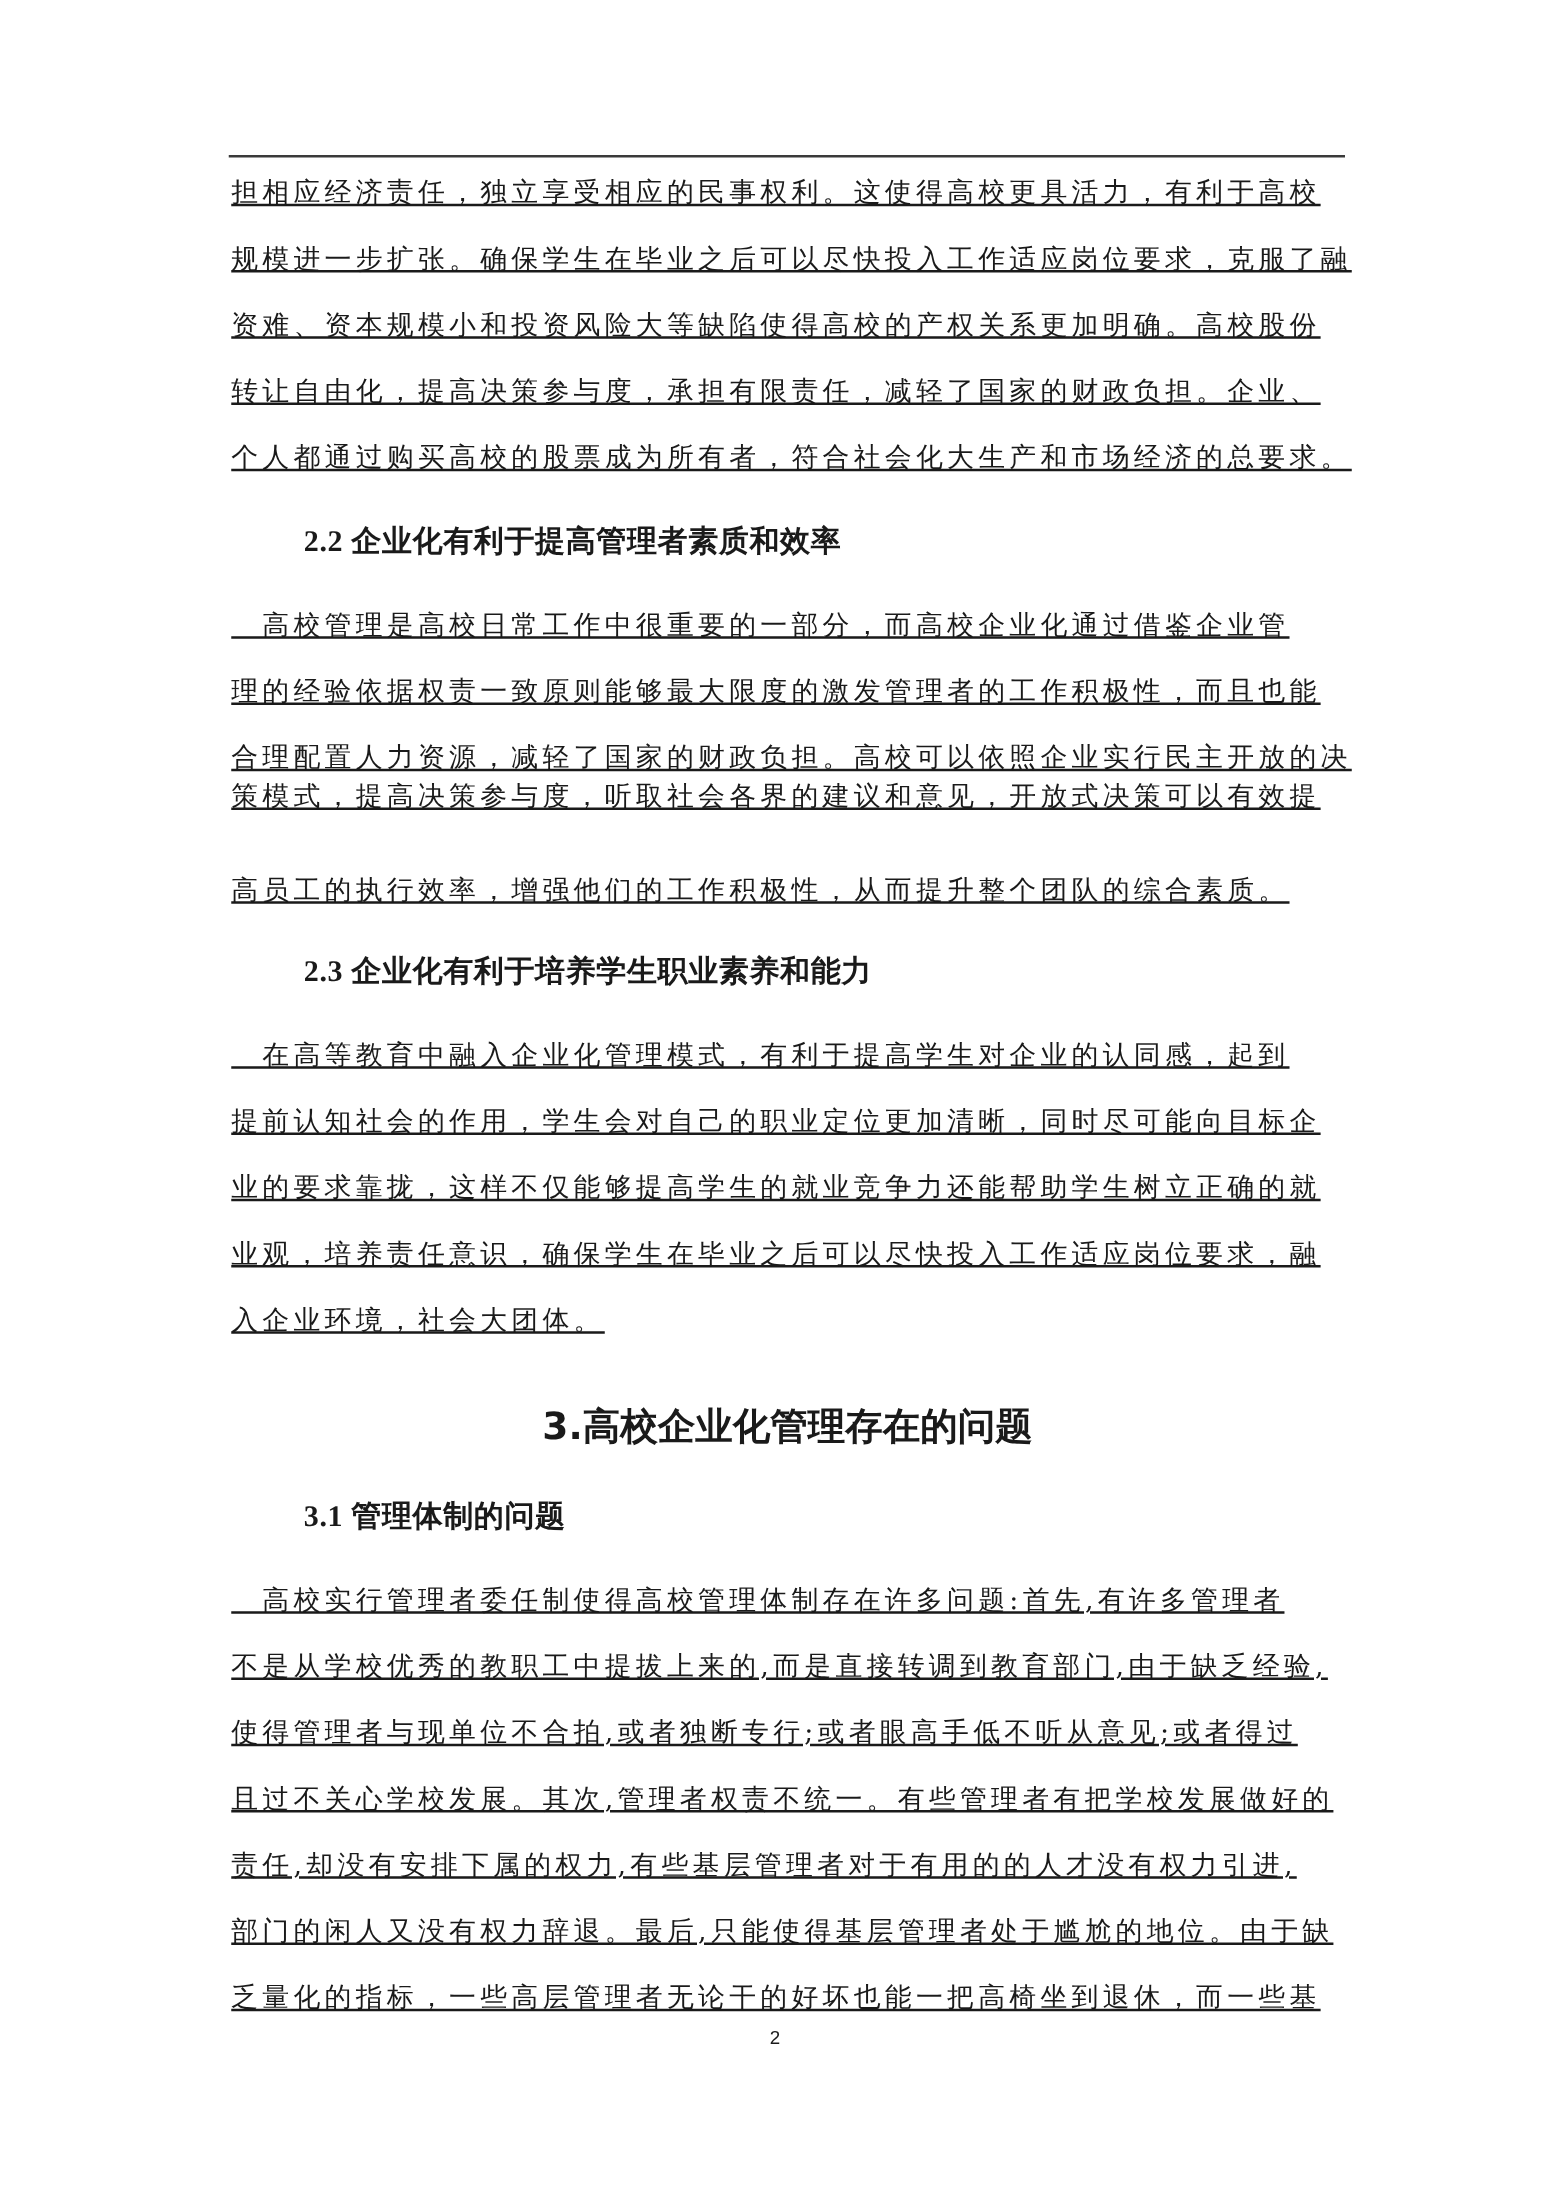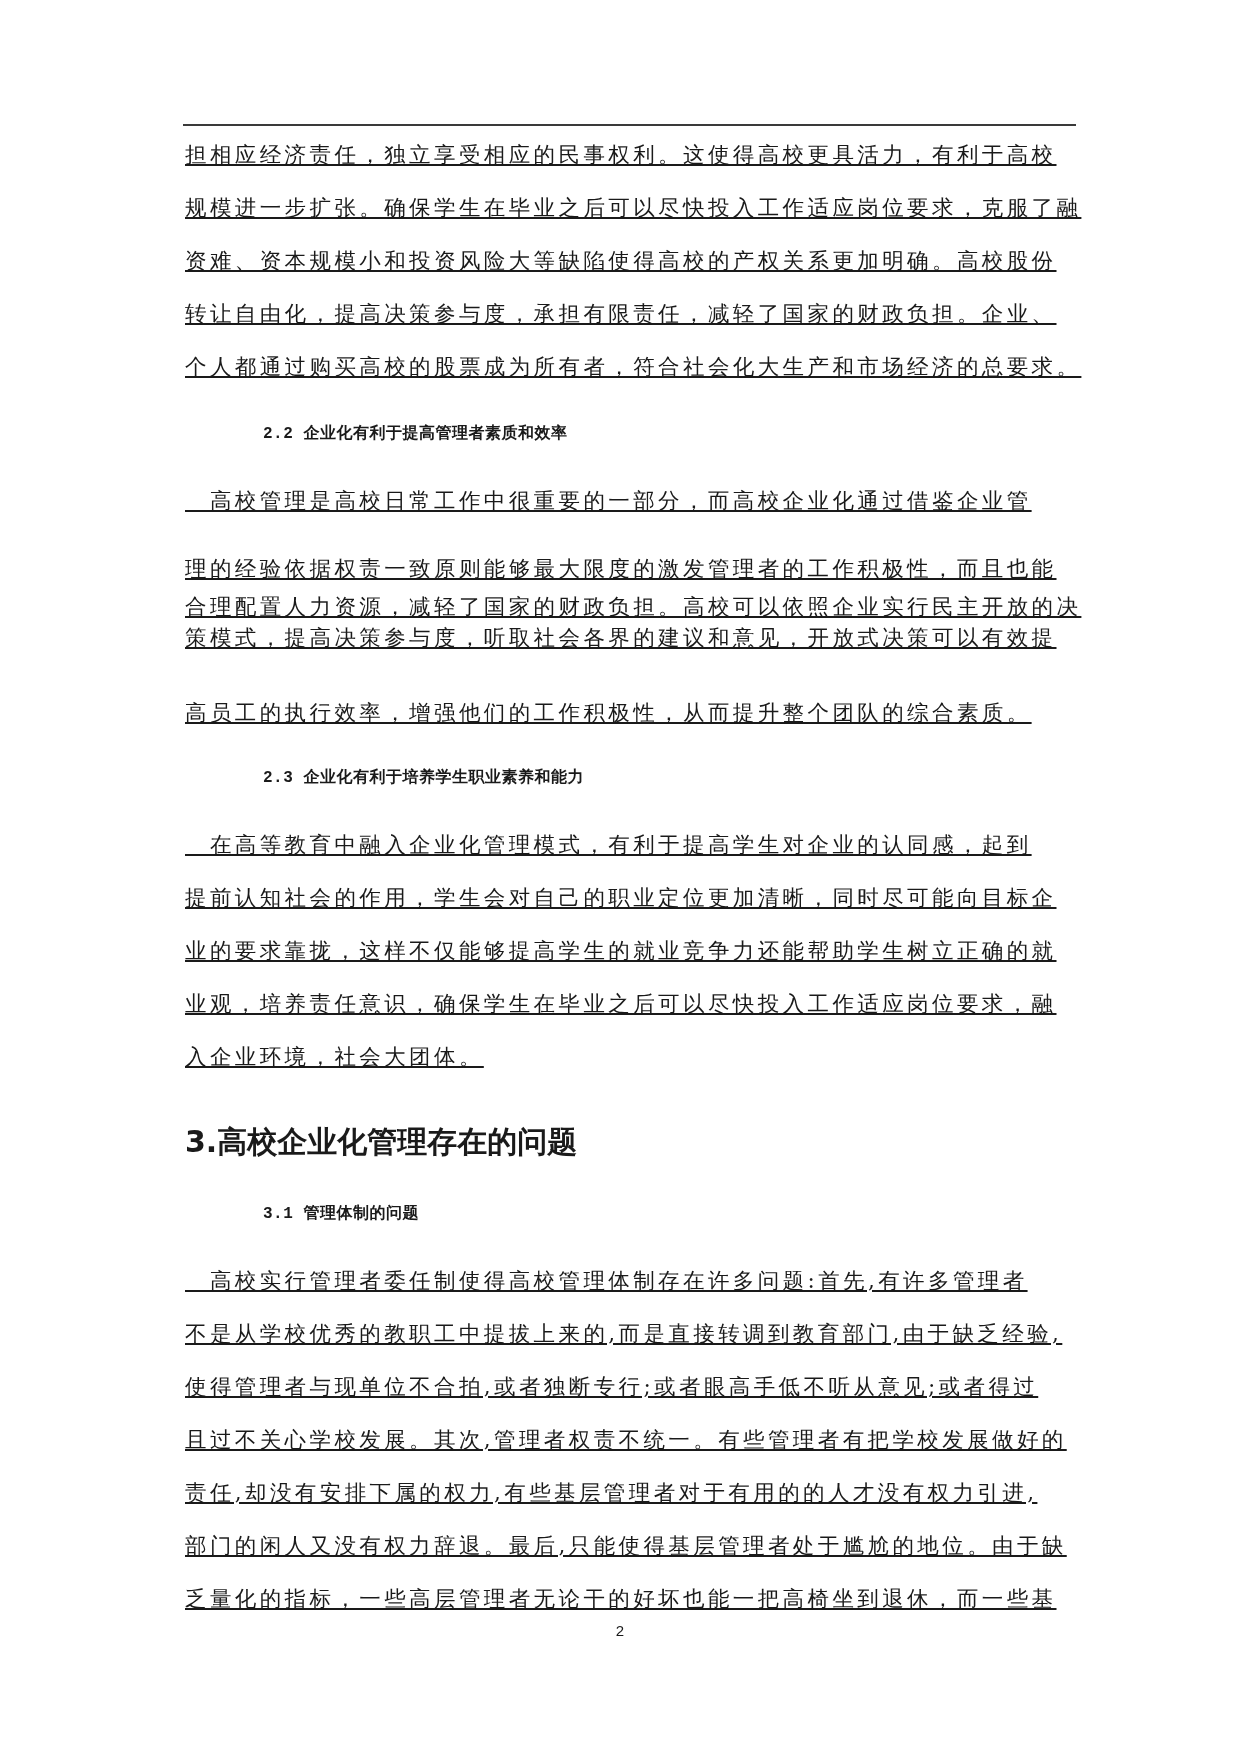--- a/index.html
+++ b/index.html
@@ -12,25 +12,25 @@
       position: absolute; left: 183px; top: 124px; width: 893px; height: 2px;
       background: #3a3a3a;
     }
     .page { position: absolute; left: 185px; top: 140px; width: 890px; }
     .line {
       position: absolute; left: 0; white-space: nowrap;
       font-size: 21.5px; line-height: 30px; letter-spacing: 3.4px; text-decoration: underline;
     }
     .h2 {
       position: absolute; left: 58px; white-space: nowrap;
-      font-family: Liberation Mono, monospace;
-      font-weight: bold; font-size: 16px; line-height: 28px; letter-spacing: 0.5px; margin-left: 20px;
+      font-family: Liberation Serif, serif;
+      font-weight: bold; font-size: 24px; line-height: 28px; letter-spacing: 0.5px;
     }
     .h1 {
-      position: absolute; left: 0; width: 890px; text-align: left; white-space: nowrap;
+      position: absolute; left: 0; width: 890px; text-align: center; white-space: nowrap;
       font-family: "DejaVu Sans", "Liberation Sans", sans-serif;
       font-weight: bold; font-size: 30px; line-height: 40px;
     }
     .page-number {
       position: absolute; left: 0; width: 1240px; top: 1622px; text-align: center;
       font-family: "Liberation Sans", sans-serif; font-size: 15px;
     }
   </style>
 </head>
 <body>
@@ -43,21 +43,21 @@
     <div class="line" style="top:0px">担相应经济责任，独立享受相应的民事权利。这使得高校更具活力，有利于高校</div>
     <div class="line" style="top:53px">规模进一步扩张。确保学生在毕业之后可以尽快投入工作适应岗位要求，克服了融</div>
     <div class="line" style="top:106px">资难、资本规模小和投资风险大等缺陷使得高校的产权关系更加明确。高校股份</div>
     <div class="line" style="top:159px">转让自由化，提高决策参与度，承担有限责任，减轻了国家的财政负担。企业、</div>
     <div class="line" style="top:212px">个人都通过购买高校的股票成为所有者，符合社会化大生产和市场经济的总要求。</div>
   </div>
 
   <div class="h2" style="top:280px">2.2 企业化有利于提高管理者素质和效率</div>
   <div>
     <div class="line" style="top:346px">　高校管理是高校日常工作中很重要的一部分，而高校企业化通过借鉴企业管</div>
-    <div class="line" style="top:414px">理的经验依据权责一致原则能够最大限度的激发管理者的工作积极性，而且也能</div>
+    <div class="line" style="top:399px">理的经验依据权责一致原则能够最大限度的激发管理者的工作积极性，而且也能</div>
     <div class="line" style="top:452px">合理配置人力资源，减轻了国家的财政负担。高校可以依照企业实行民主开放的决</div>
     <div class="line" style="top:483px">策模式，提高决策参与度，听取社会各界的建议和意见，开放式决策可以有效提</div>
     <div class="line" style="top:558px">高员工的执行效率，增强他们的工作积极性，从而提升整个团队的综合素质。</div>
   </div>
 
   <div class="h2" style="top:624px">2.3 企业化有利于培养学生职业素养和能力</div>
   <div>
     <div class="line" style="top:690px">　在高等教育中融入企业化管理模式，有利于提高学生对企业的认同感，起到</div>
     <div class="line" style="top:743px">提前认知社会的作用，学生会对自己的职业定位更加清晰，同时尽可能向目标企</div>
     <div class="line" style="top:796px">业的要求靠拢，这样不仅能够提高学生的就业竞争力还能帮助学生树立正确的就</div>

